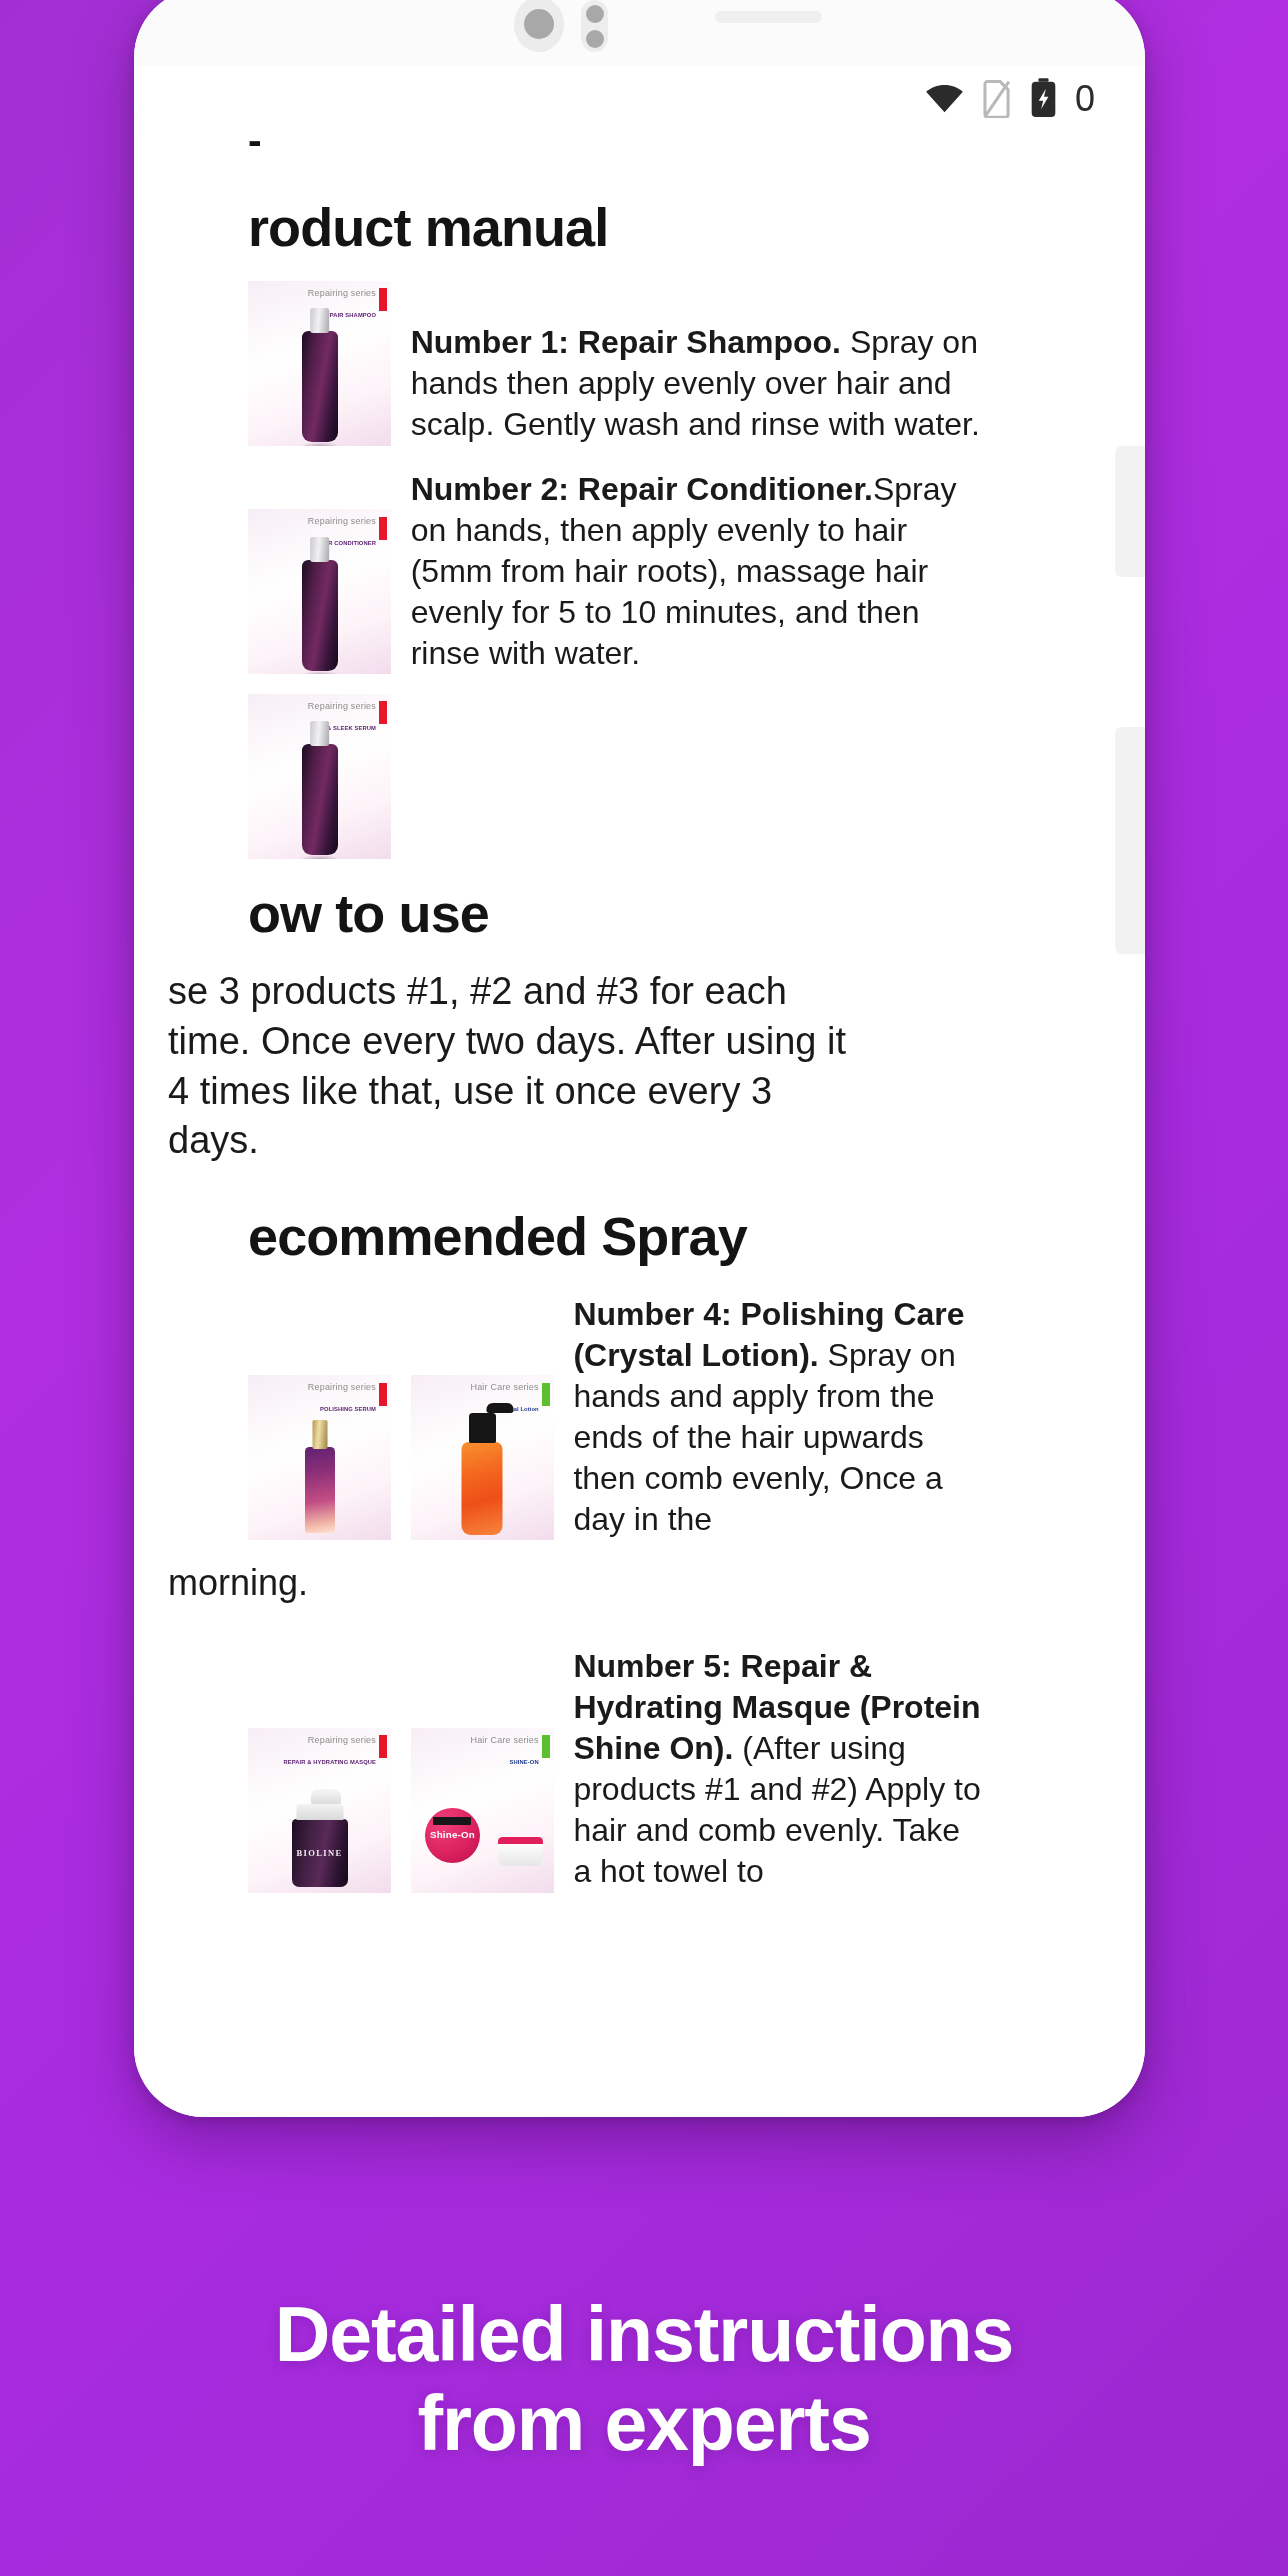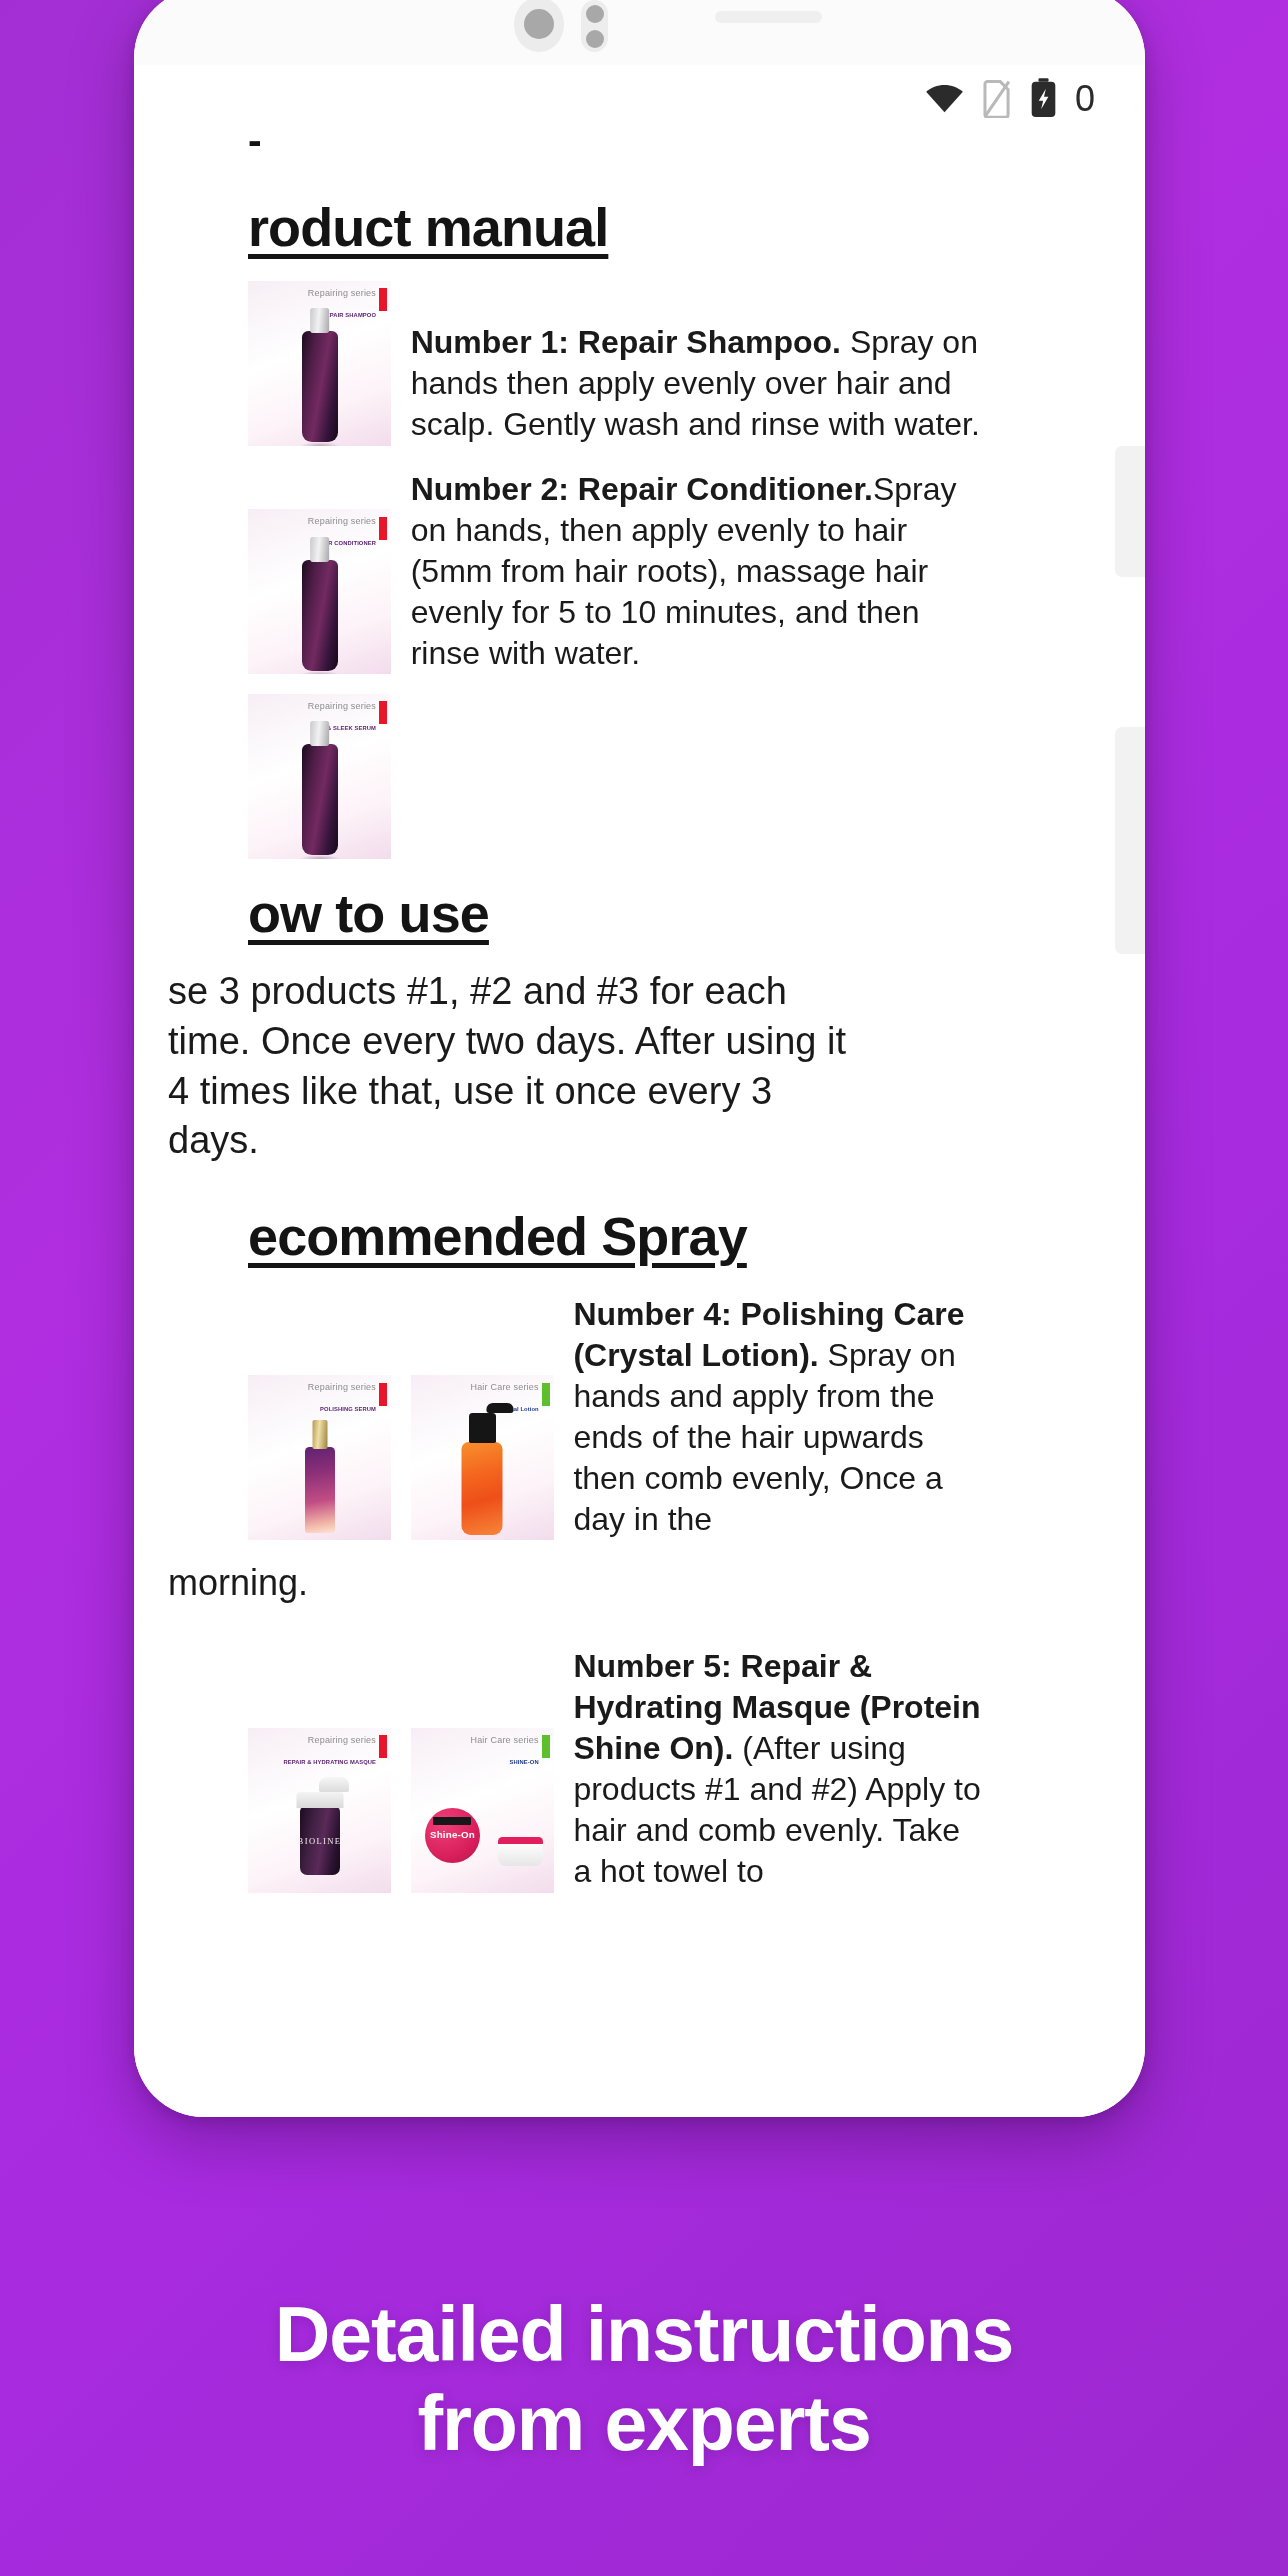--- a/index.html
+++ b/index.html
@@ -80,21 +80,21 @@
 
   
   #doc{
     position:absolute;
     left:-27px; top:52px;
     width:1055px;
   }
 
   h2.section-head{
     font-size:54px; font-weight:700; color:#141414;
-    text-decoration:underline; text-decoration-thickness:4.5px;
+    text-decoration-thickness:4.5px;
     text-underline-offset:8px;
     margin:0 0 23px 141px;
     letter-spacing:-0.9px;
     white-space:nowrap;
   }
   .tiny-frag{
     margin:0 0 38px 141px; font-size:41px; color:#141414;
     font-weight:700; height:41px; overflow:hidden;
   }
 
@@ -167,25 +167,25 @@
     top:-29px; width:27px; height:30px;
     background:#151515; border-radius:3.6px 3.6px 1.8px 1.8px;
   }
   .bottle-pump::after{
     content:""; position:absolute; left:25px; top:-39px;
     width:27px; height:9.8px; background:#151515;
     border-radius:6.3px 6.3px 2.7px 2.7px;
   }
 
   .jar-masque{
-    position:absolute; left:50%; bottom:18px; transform:translateX(-50%);
-    width:40px; height:68px;
+    position:absolute; left:50%; bottom:6px; transform:translateX(-50%);
+    width:56px; height:68px;
     background:linear-gradient(100deg,#1c0c20 0%,#402043 30%,#5a2a58 55%,#2a1230 82%,#150a18 100%);
     border-radius:4.5px 4.5px 7.2px 7.2px;
-    display:flex; align-items:center; justify-content:center;
+    display:flex; align-items:center; justify-content:center;font-weight:bold;
   }
   .jar-masque .brand{
     color:#f2eef2; font-size:8.5px; letter-spacing:1.4px;
     font-family:"Liberation Serif", serif;
   }
   .jar-masque::before{
     content:""; position:absolute; left:50%; transform:translateX(-50%);
     top:-15px; width:47px; height:16px;
     background:linear-gradient(#f4f4f4,#d9d9d9); border-radius:3.6px 3.6px 0 0;
   }

